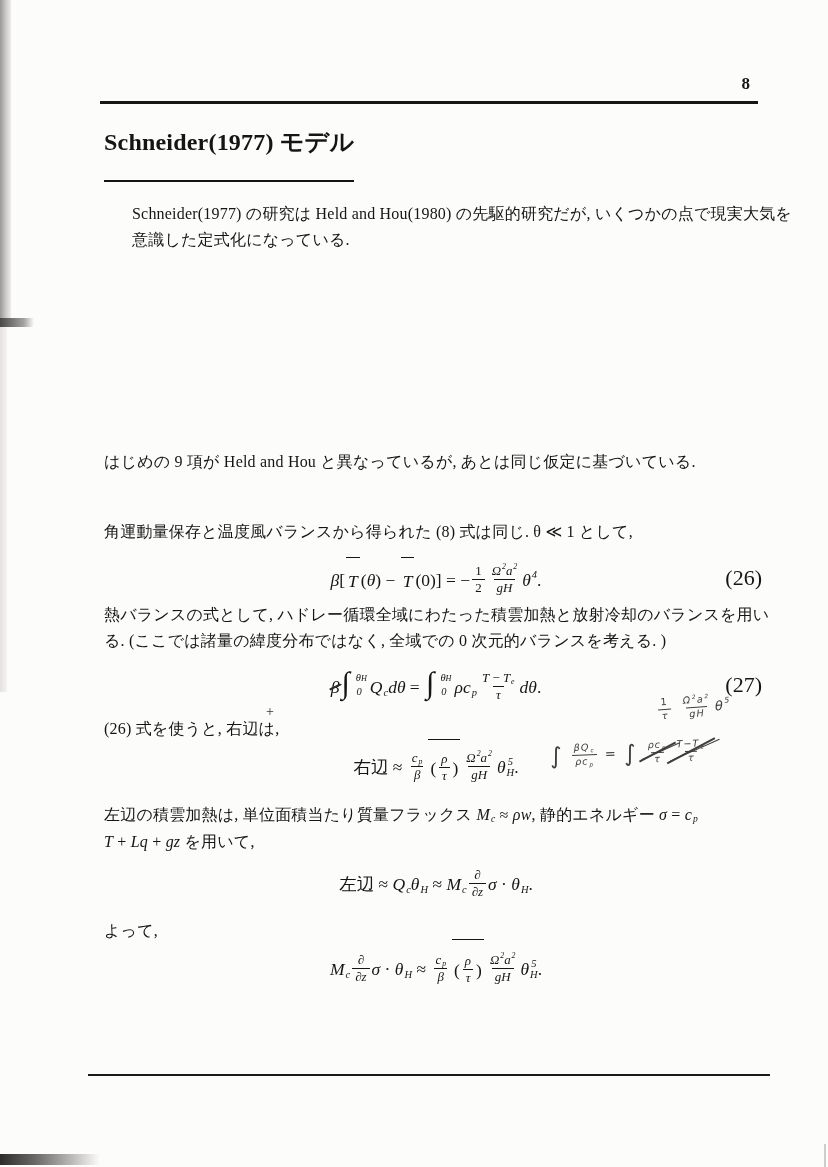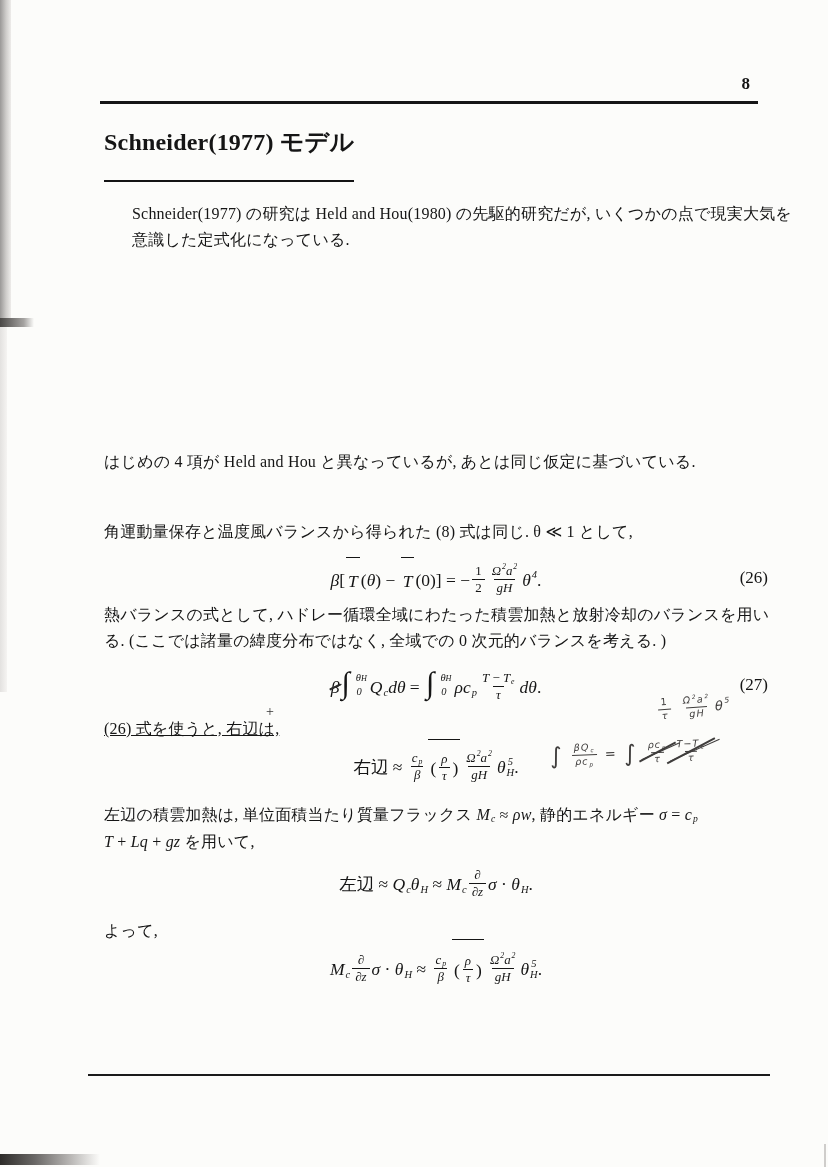--- a/index.html
+++ b/index.html
@@ -25,21 +25,21 @@
       letter-spacing:.2px;border-bottom:2.4px solid #141414;padding-bottom:22px;}
 
   .para{position:absolute;font-size:16px;line-height:1.6;letter-spacing:.2px;}
   .blist{position:absolute;left:128px;top:266px;width:620px;margin:0;padding-left:20px;
       font-size:16px;}
   .blist li{margin-bottom:14px;line-height:24px;letter-spacing:.3px;}
 
   
   .eqline{position:absolute;text-align:center;font-size:17.5px;font-style:italic;}
   .eqline,.eqbody{font-family:"Liberation Serif","DejaVu Serif",serif;}
-  .eqnum{position:absolute;right:0;top:50%;transform:translateY(-50%);font-style:normal;font-size:17px;}
+  .eqnum{position:absolute;right:6px;top:50%;transform:translateY(-50%);font-style:normal;font-size:22px;}
   .mtxt{font-style:normal;white-space:pre;vertical-align:middle;}
   .mvar{font-style:italic;white-space:pre;vertical-align:middle;}
   .mfrac{display:inline-flex;flex-direction:column;align-items:center;vertical-align:middle;margin:0 2px;}
   .mfrac .num,.mfrac .den{font-size:.74em;line-height:1.3;padding:0 3px;display:inline-flex;align-items:center;}
   .mfrac .den{border-top:1.3px solid #151515;}
   .mss{display:inline-flex;align-items:center;vertical-align:middle;}
   .mss .base{font-style:italic;}
   .mss .scripts{display:inline-flex;flex-direction:column;justify-content:center;
       font-size:.6em;line-height:1.05;margin-left:1px;}
   .ssup,.ssub{display:block;min-height:1em;font-style:italic;}
@@ -80,21 +80,21 @@
   <div class="bottom-smudge"></div>
   <div class="right-edge-line"></div>
 
   <div class="pagenum">8</div>
   <div class="rule-top"></div>
   <div class="doc-title">Schneider(1977) モデル</div>
 
   <div class="para" style="left:88px;top:201px;width:666px;margin-left:44px;">Schneider(1977) の研究は Held and Hou(1980) の先駆的研究だが, いくつかの点で現実大気を意識した定式化になっている.</div>
 
 
-  <div class="para" style="left:104px;top:449px;width:680px;">はじめの 4 項が Held and Hou と異なっているが, あとは同じ仮定に基づいている.</div>
+  <div class="para" style="left:104px;top:449px;width:680px;">はじめの 9 項が Held and Hou と異なっているが, あとは同じ仮定に基づいている.</div>
 
   <div class="para" style="left:104px;top:519px;width:680px;">角運動量保存と温度風バランスから得られた (8) 式は同じ. θ ≪ 1 として,</div>
 
   <div class="eqline" style="left:104px;top:556px;width:664px;height:44px;line-height:44px;">
     <span class="eqbody"><span class="mvar">β</span><span class="mtxt">[</span><span class="mover">
           <span class="mvar">T</span>
         </span><span class="mtxt">(</span><span class="mvar">θ</span><span class="mtxt">) − </span><span class="mover">
           <span class="mvar">T</span>
         </span><span class="mtxt">(0)] = −</span><span class="mfrac">
           <span class="num">
@@ -197,21 +197,21 @@
           <span class="mvar">gH</span>
         </span>
       </span><span class="mss">
         <span class="base">θ</span>
         <span class="scripts">
           <span class="ssup">5</span>
           <span class="ssub"></span>
         </span>
       </span></div>
 
-  <div class="para" style="left:104px;top:716px;width:400px;text-decoration:underline;">(26) 式を使うと, 右辺は,</div>
+  <div class="para" style="left:104px;top:716px;width:400px;">(26) 式を使うと, 右辺は,</div>
 
   <div class="eqline" style="left:104px;top:738px;width:664px;height:54px;line-height:54px;">
     <span class="eqbody"><span class="mtxt">右辺 ≈ </span><span class="mfrac">
           <span class="num">
             <span class="mss">
               <span class="base">c</span>
               <span class="scripts">
                 <span class="ssup"></span>
                 <span class="ssub">p</span>
               </span>

